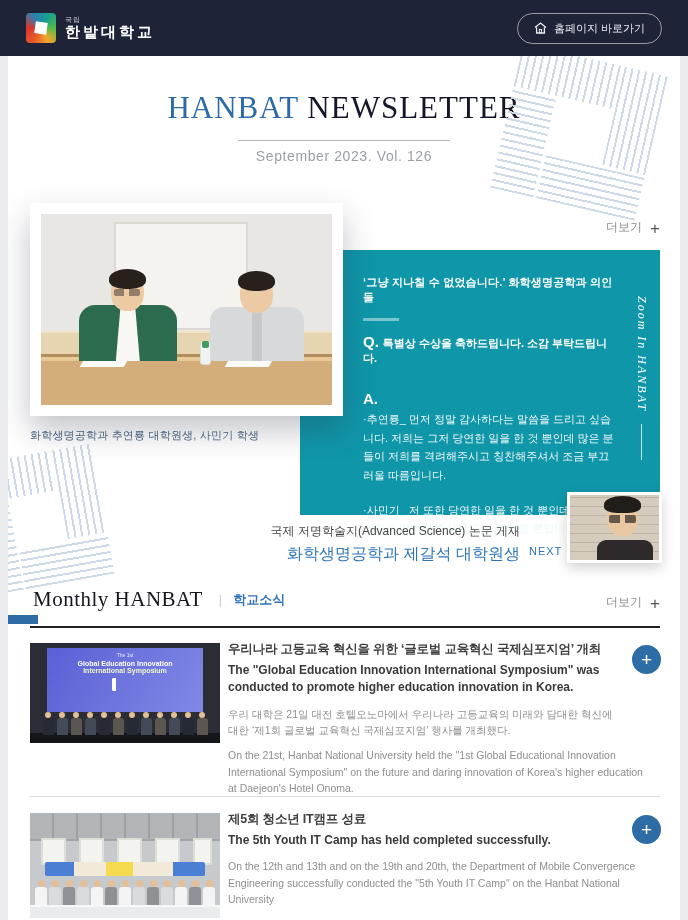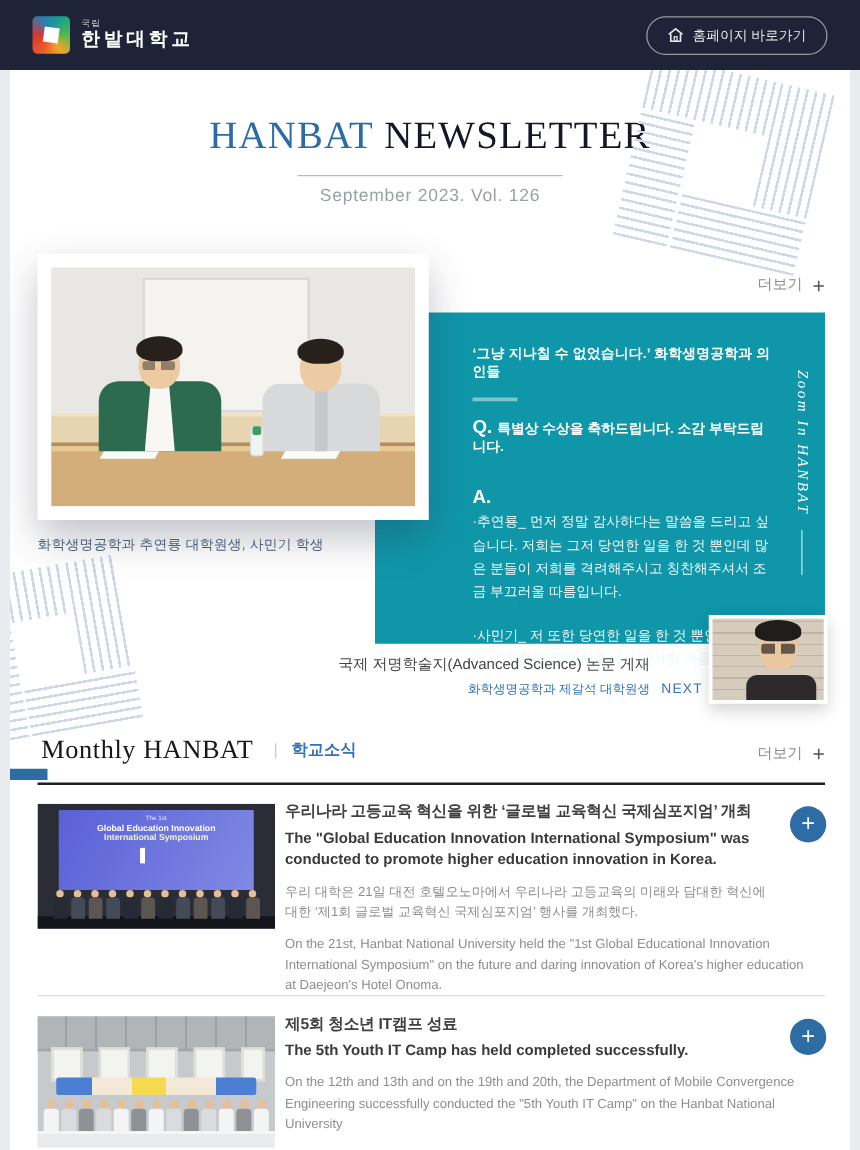--- a/index.html
+++ b/index.html
@@ -68,21 +68,21 @@
     font-size:12px; color:#8b8b8b; cursor:pointer;
   }
   .more .plus{ font-size:17px; font-weight:300; color:#555; }
   .more1{ top:163px; }
   .more2{ top:538px; }
   
   .teal-panel{
     position:absolute; left:292px; top:194px; width:360px; height:265px;
     background:#1096a9; color:#fff;
   }
-  .teal-inner{ position:absolute; left:78px; top:25px; right:40px; }
+  .teal-inner{ position:absolute; left:63px; top:25px; right:40px; }
   .zi-headline{ font-size:11px; font-weight:bold; letter-spacing:.2px; }
   .zi-divider{ width:36px; height:3px; background:rgba(255,255,255,.45); margin:13px 0 12px; }
   .zi-q{ font-size:11px; font-weight:bold; }
   .zi-q .q-mark{ font-size:15px; margin-right:4px; }
   .zi-a{ margin-top:24px; }
   .zi-a .a-mark{ font-size:15px; font-weight:bold; display:block; margin-bottom:3px; }
   .zi-a p{ font-size:11px; line-height:1.7; color:#eef8f9; }
   .zi-a p + p{ margin-top:16px; }
   .zi-vertical{
     position:absolute; right:11px; top:46px; display:flex; flex-direction:column; align-items:center;
@@ -129,21 +129,21 @@
   }
   .scene-portrait{ position:relative; width:100%; height:100%; overflow:hidden;
     background:repeating-linear-gradient(0deg,#d6ccbe 0 8px,#c0b5a4 8px 9px); }
   .p-head{ position:absolute; left:42%; top:8%; width:31px; height:36px; background:#e9c7a1; border-radius:45%; }
   .p-hair{ position:absolute; top:-4px; left:-3px; right:-3px; height:17px; background:#211d1a; border-radius:50% 50% 35% 35%; }
   .p-glasses{ position:absolute; top:15px; left:2px; width:27px; height:8px;
     background:linear-gradient(90deg,#2c2824 0 11px,transparent 11px 16px,#2c2824 16px 27px); opacity:.7; border-radius:2px; }
   .p-body{ position:absolute; left:30%; bottom:0; width:56px; height:20px; background:#2e2a2b; border-radius:9px 9px 0 0; }
   .next-text{ position:absolute; left:182px; top:467px; width:330px; text-align:right; }
   .next-title{ font-size:12px; color:#454545; }
-  .next-sub{ font-size:10px; color:#2e75b6; margin-top:4px; }
+  .next-sub{ font-size:16px; color:#2e75b6; margin-top:4px; }
   .next-cta{ position:absolute; left:521px; top:489px; font-size:11px; color:#2e75b6;
     letter-spacing:1px; display:flex; gap:6px; align-items:center; cursor:pointer; }
   
   .monthly-head{ position:absolute; left:25px; top:531px; display:flex; align-items:center; }
   .monthly-title{ font-family:"Liberation Serif", serif; font-size:21px; color:#16161e;
     position:relative; z-index:1; letter-spacing:.5px;text-align:right; }
   .monthly-underline{ position:absolute; left:0px; top:559px; width:30px; height:9px; background:#2e6da4; z-index:0; }
   .monthly-pipe{ color:#c9ccd1; font-size:13px; margin:0 11px 0 16px; }
   .monthly-cat{ font-size:13px; font-weight:bold; color:#3273b8; cursor:pointer; }
   .monthly-hr{ position:absolute; left:22px; right:20px; top:570px; border-top:2px solid #1f1f26; }

